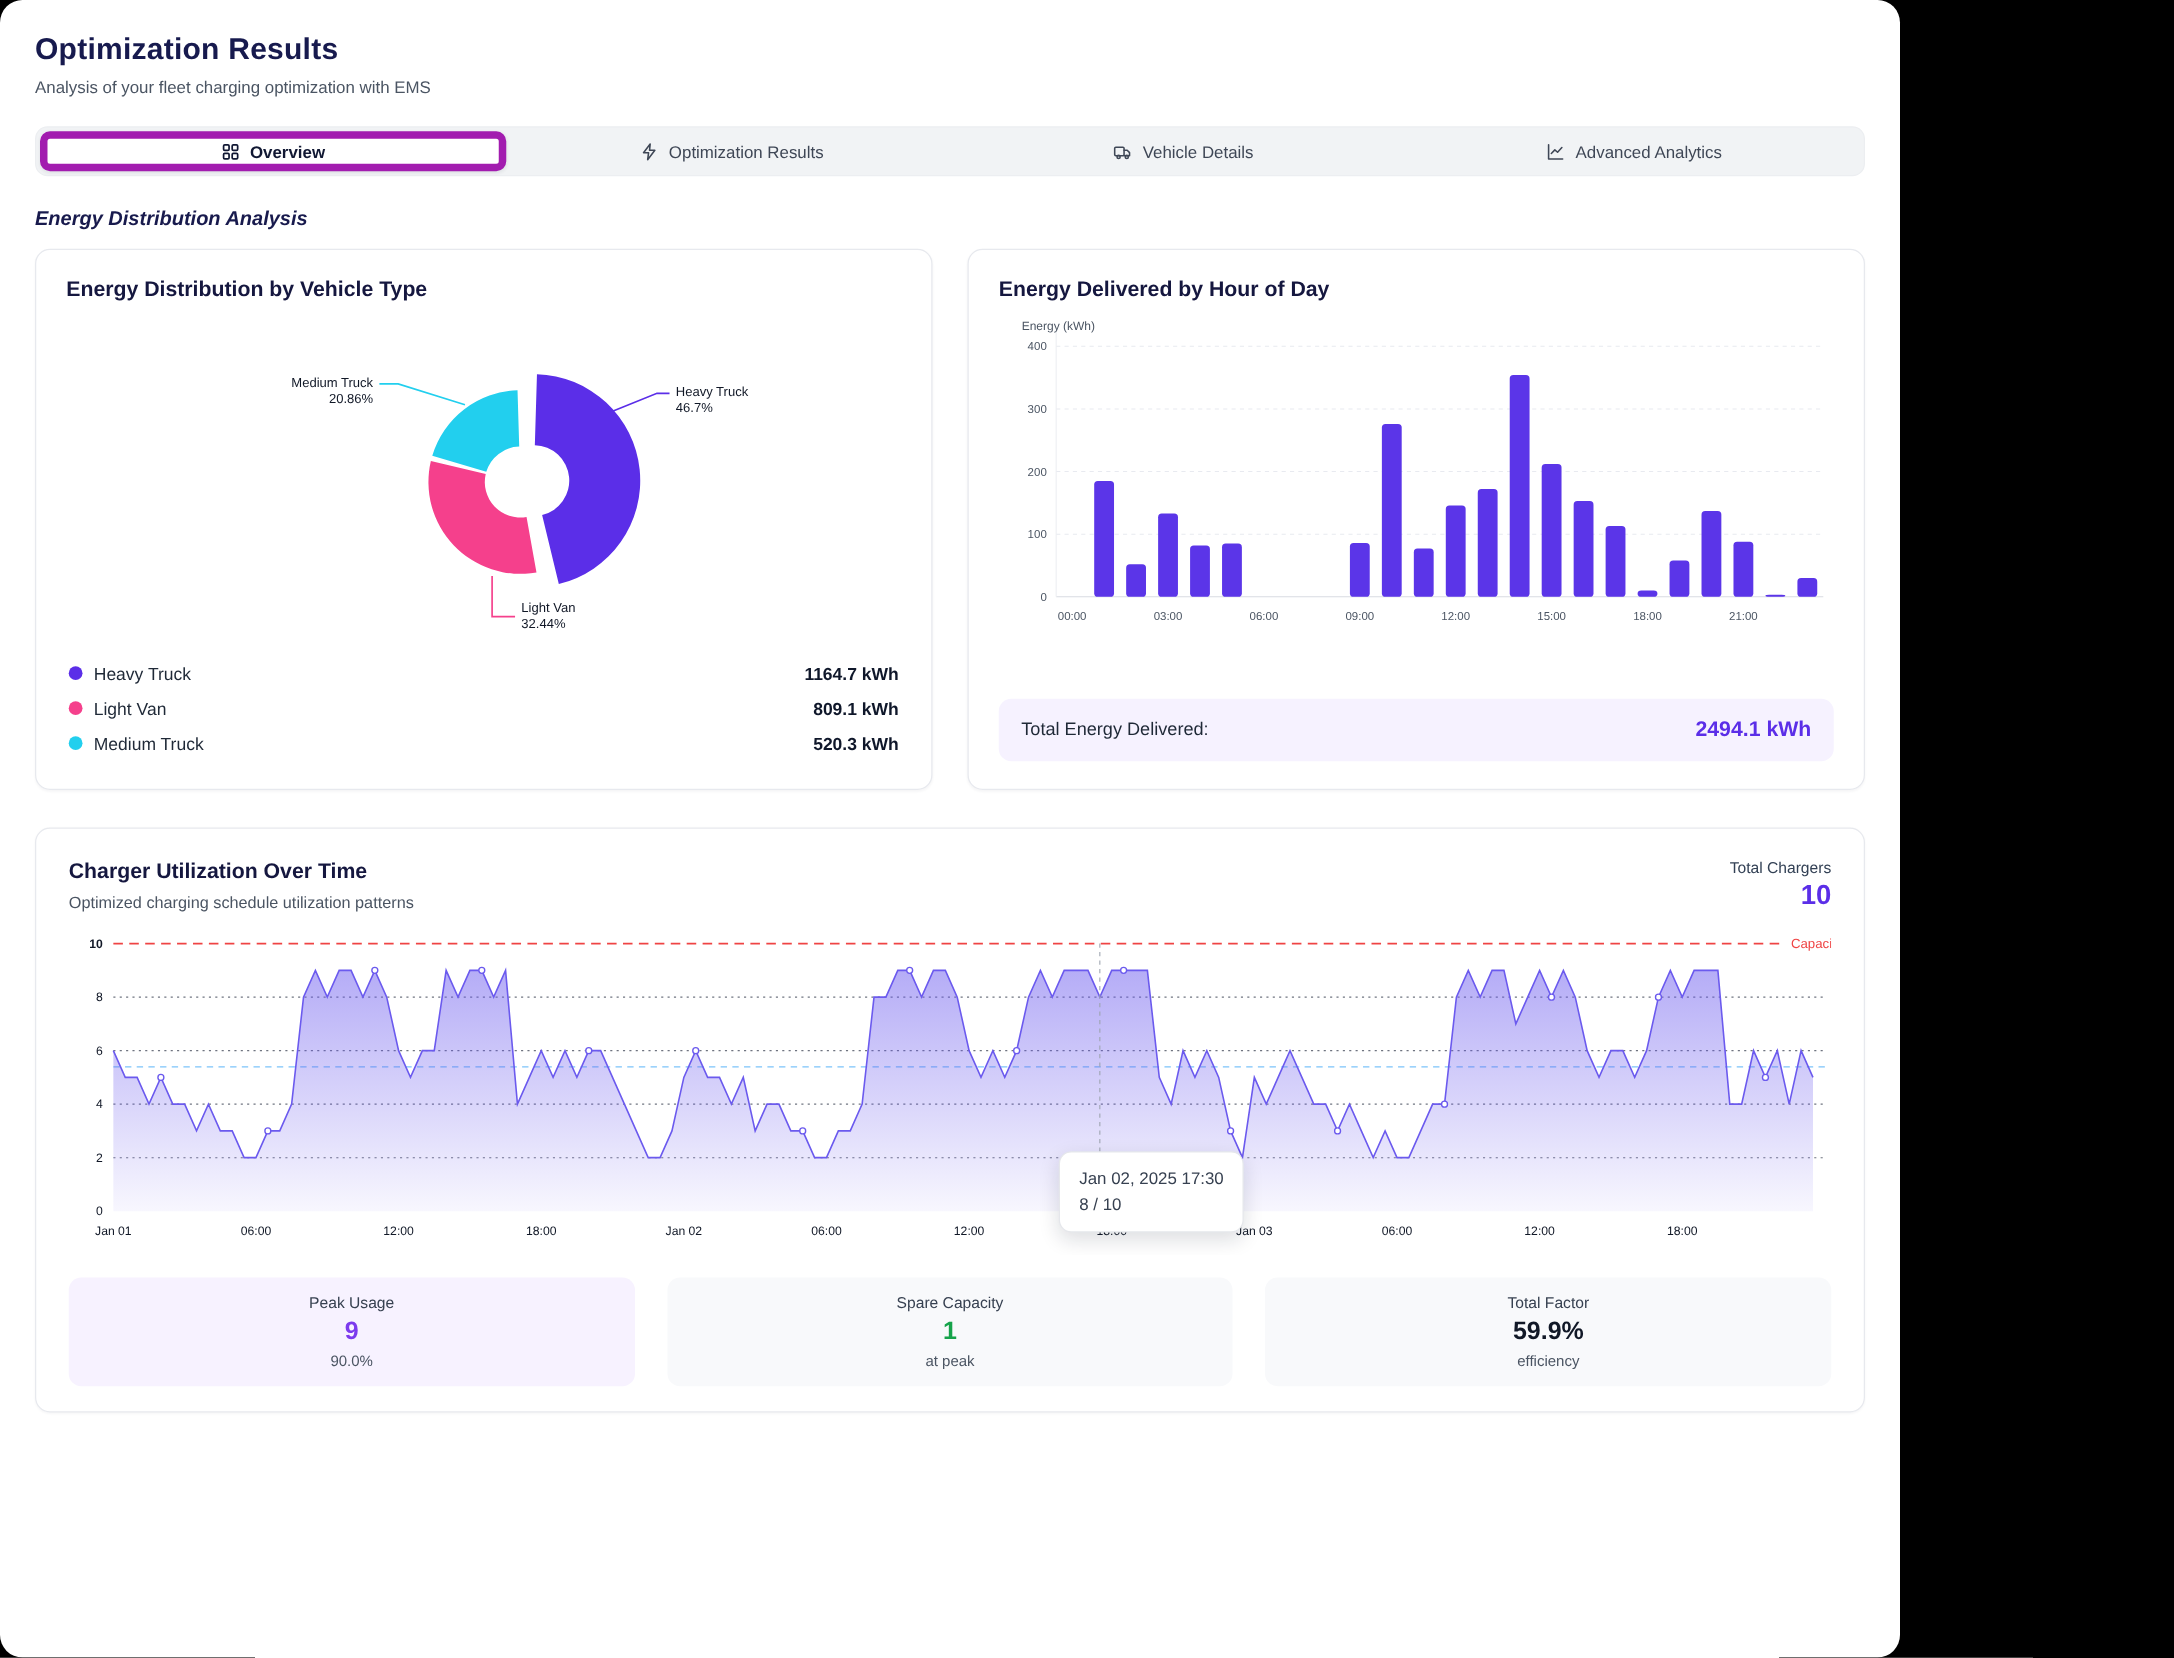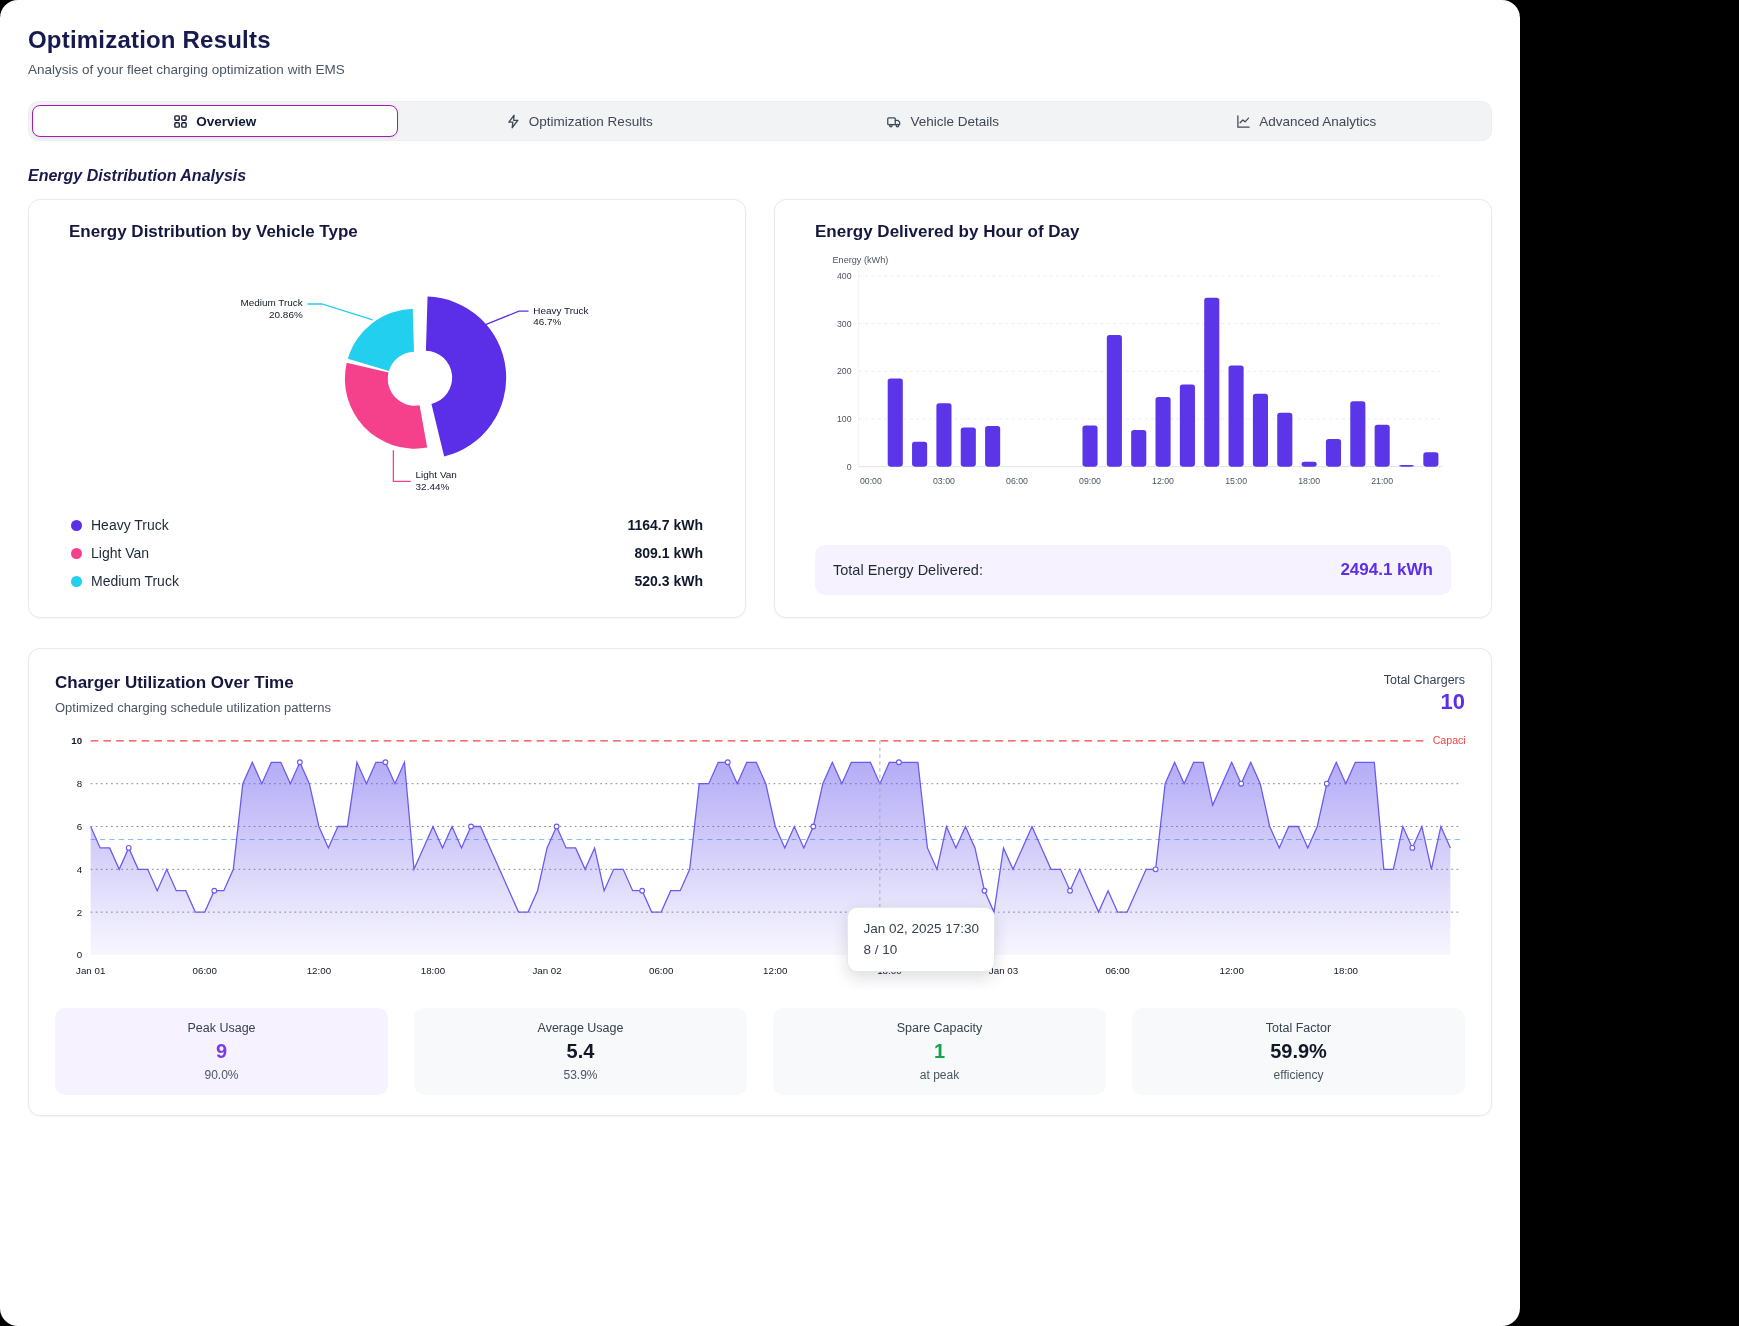--- a/index.html
+++ b/index.html
@@ -10,29 +10,29 @@
 
   
   .page-title { font-size:24px; font-weight:bold; color:#171a4e; letter-spacing:.2px; }
   .page-subtitle { font-size:13.5px; color:#4b5563; margin-top:8px; }
 
   
   .tabbar { display:flex; background:#f1f3f5; border-radius:10px; margin-top:24px;
     height:40px; padding:3px; border:1px solid #eceef1; }
   .tab { flex:1; display:flex; align-items:center; justify-content:center; gap:8px;
     font-size:13.5px; color:#3f4756; border-radius:8px; cursor:pointer; }
-  .tab.active { background:#fff; border:1px solid #a21caf; font-weight:bold; color:#111833;
+  .tab.active { background:#fff; border:6px solid #a21caf; font-weight:bold; color:#111833;
     box-shadow:0 1px 3px rgba(16,24,40,.08); }
   .tab svg { display:block; }
 
   .section-heading { font-size:16px; font-weight:bold; color:#181a4d; margin:26px 0 14px;font-style:italic; }
 
   
   .cards-row { display:flex; gap:28px; }
-  .card { background:#fff; border:1px solid #e7e9ee; border-radius:12px; padding:22px 40px;
+  .card { background:#fff; border:1px solid #e7e9ee; border-radius:12px; padding:22px 24px;
     box-shadow:0 1px 2px rgba(16,24,40,.04); }
   .card-title { font-size:17px; font-weight:bold; color:#15173f; }
   .card-sub { font-size:13px; color:#4b5563; margin-top:7px; }
 
   .donut-card { flex:1; display:flex; flex-direction:column; }
   .hourly-card { flex:1; display:flex; flex-direction:column; }
   .chart-box { width:100%; }
   .chart-box svg { width:100%; height:auto; display:block; }
 
   
@@ -284,25 +284,20 @@
       </div>
     </div>
 
     <div class="stats-row" id="stats-row">
       <div class="stat" style="background: rgb(247, 242, 255);">
         <div class="stat-label">Peak Usage</div>
         <div class="stat-value" style="color: rgb(124, 58, 237);">9</div>
         <div class="stat-sub">90.0%</div>
       </div>
       <div class="stat" style="background: rgb(248, 249, 251);">
-        <div class="stat-label">Average Usage</div>
-        <div class="stat-value" style="color: rgb(17, 24, 39);">5.4</div>
-        <div class="stat-sub">53.9%</div>
-      </div>
-      <div class="stat" style="background: rgb(248, 249, 251);">
         <div class="stat-label">Spare Capacity</div>
         <div class="stat-value" style="color: rgb(22, 163, 74);">1</div>
         <div class="stat-sub">at peak</div>
       </div>
       <div class="stat" style="background: rgb(248, 249, 251);">
         <div class="stat-label">Total Factor</div>
         <div class="stat-value" style="color: rgb(17, 24, 39);">59.9%</div>
         <div class="stat-sub">efficiency</div>
       </div>
     </div>

